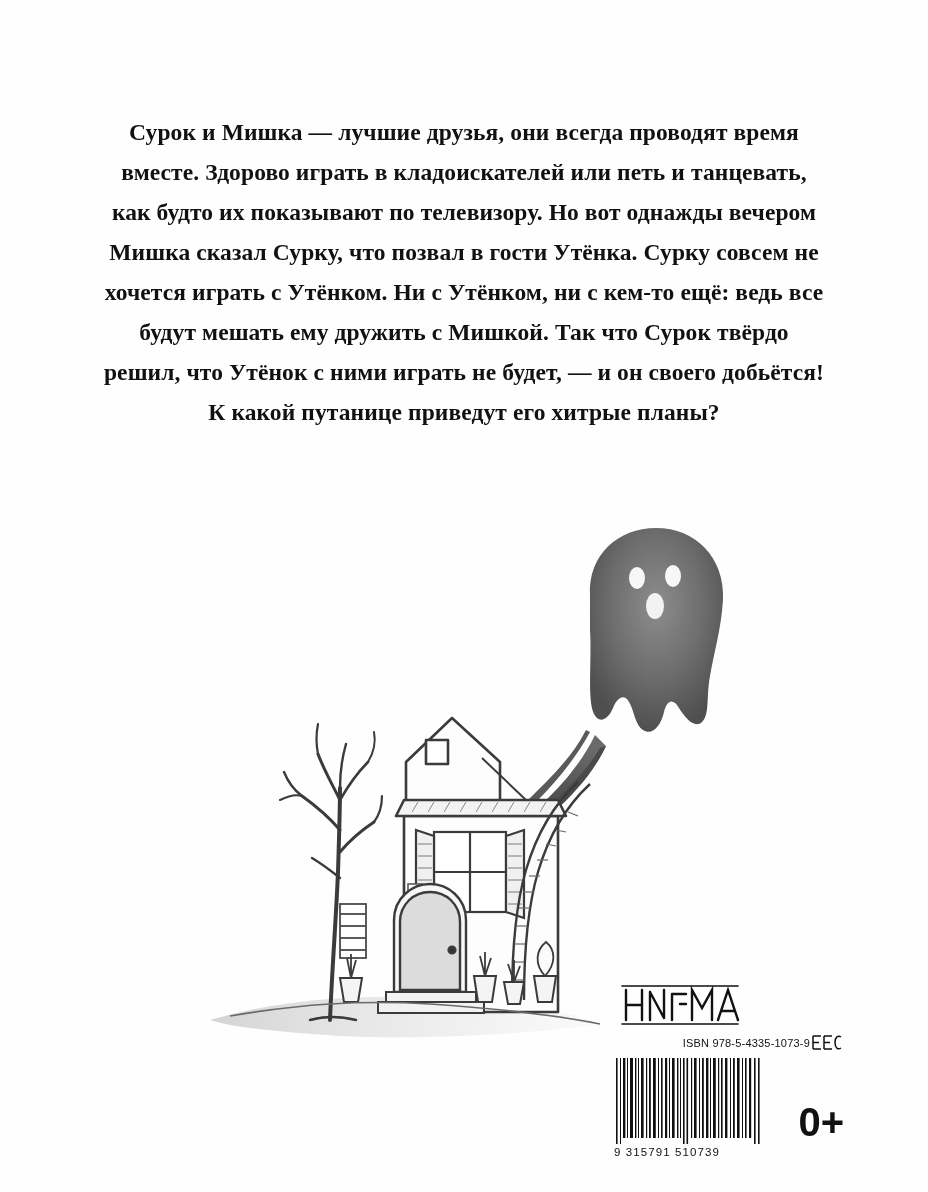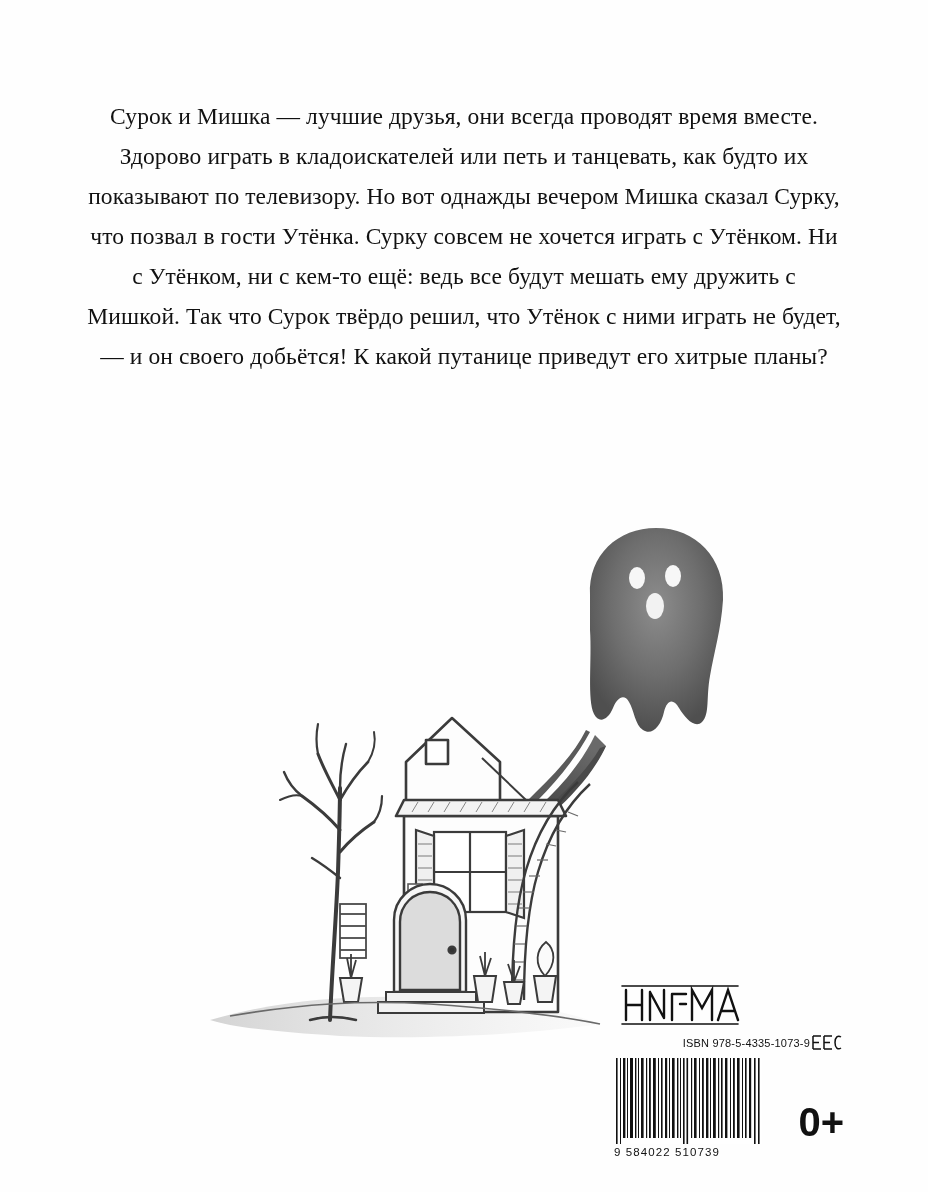--- a/index.html
+++ b/index.html
@@ -28,21 +28,22 @@
     top: 96px;
     left: 84px;
     width: 760px;
     text-align: center;
     font-size: 23.5px;
     line-height: 40px;
     letter-spacing: 0.1px;
     color: #111;
   }
   .blurb p {
-    margin: 0;
+    margin: 16px;
+    font-weight: bold;
   }
 
   
   .illustration {
     position: absolute;
     left: 190px;
     top: 500px;
     width: 640px;
     height: 580px;
   }
@@ -335,19 +336,19 @@
           <rect x="116" y="0" width="1" height="80"></rect>
           <rect x="119" y="0" width="1.8" height="80"></rect>
           <rect x="123" y="0" width="2.6" height="80"></rect>
           <rect x="128" y="0" width="1" height="80"></rect>
           <rect x="131" y="0" width="1.6" height="80"></rect>
           <rect x="135" y="0" width="2.2" height="80"></rect>
           <rect x="140" y="0" width="1.6" height="86"></rect>
           <rect x="144" y="0" width="1.6" height="86"></rect>
         </g>
       </svg>
-      <div class="barcode-digits">9 584022 510739</div>
+      <div class="barcode-digits">9 315791 510739</div>
     </div>
 
     <div class="age-rating">0+</div>
   </div>
 
 </div>
 
 </body></html>

